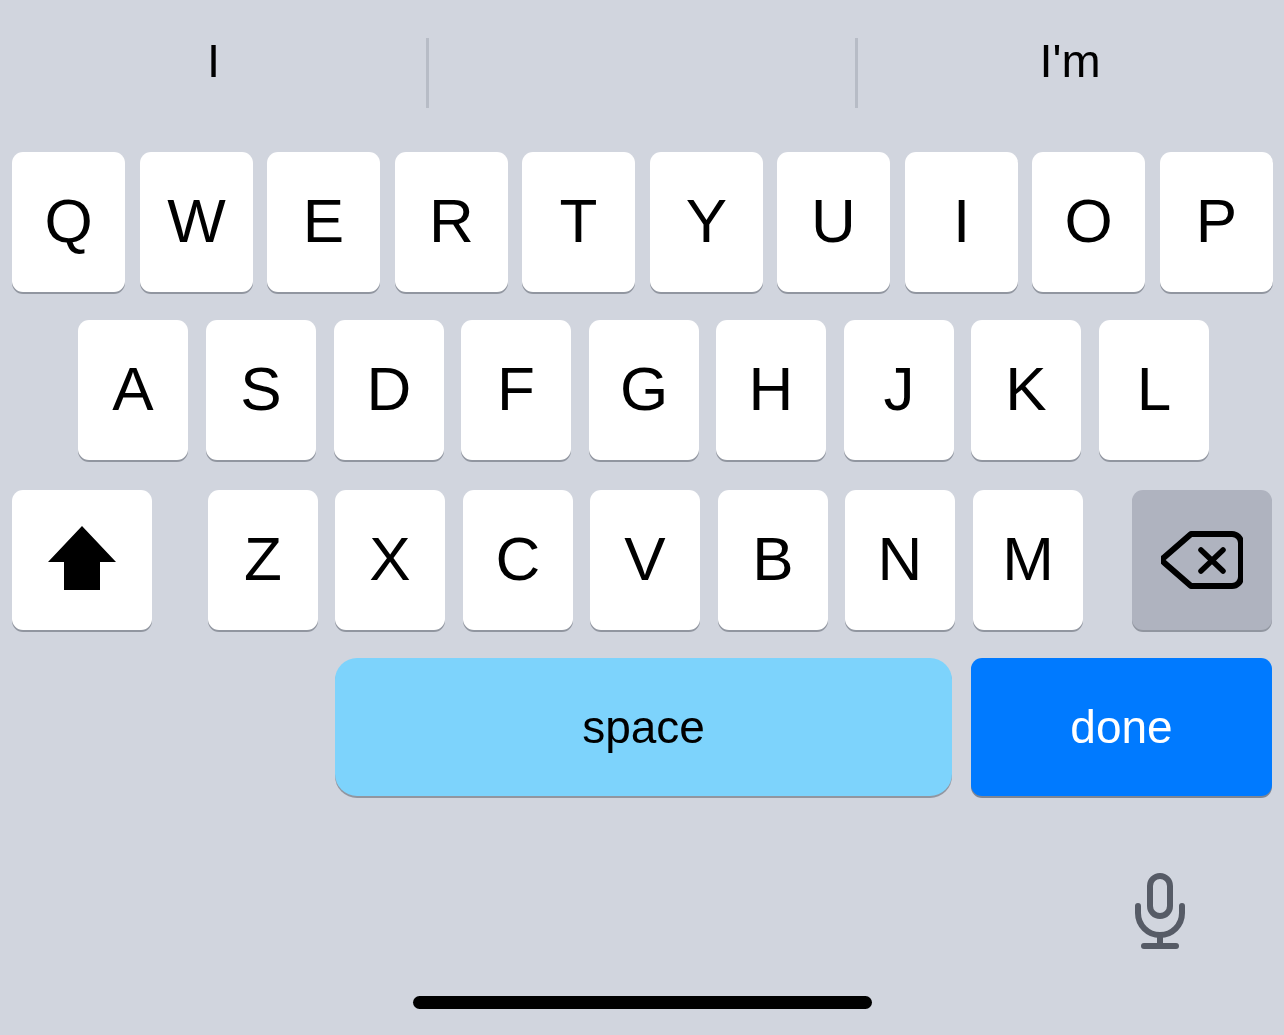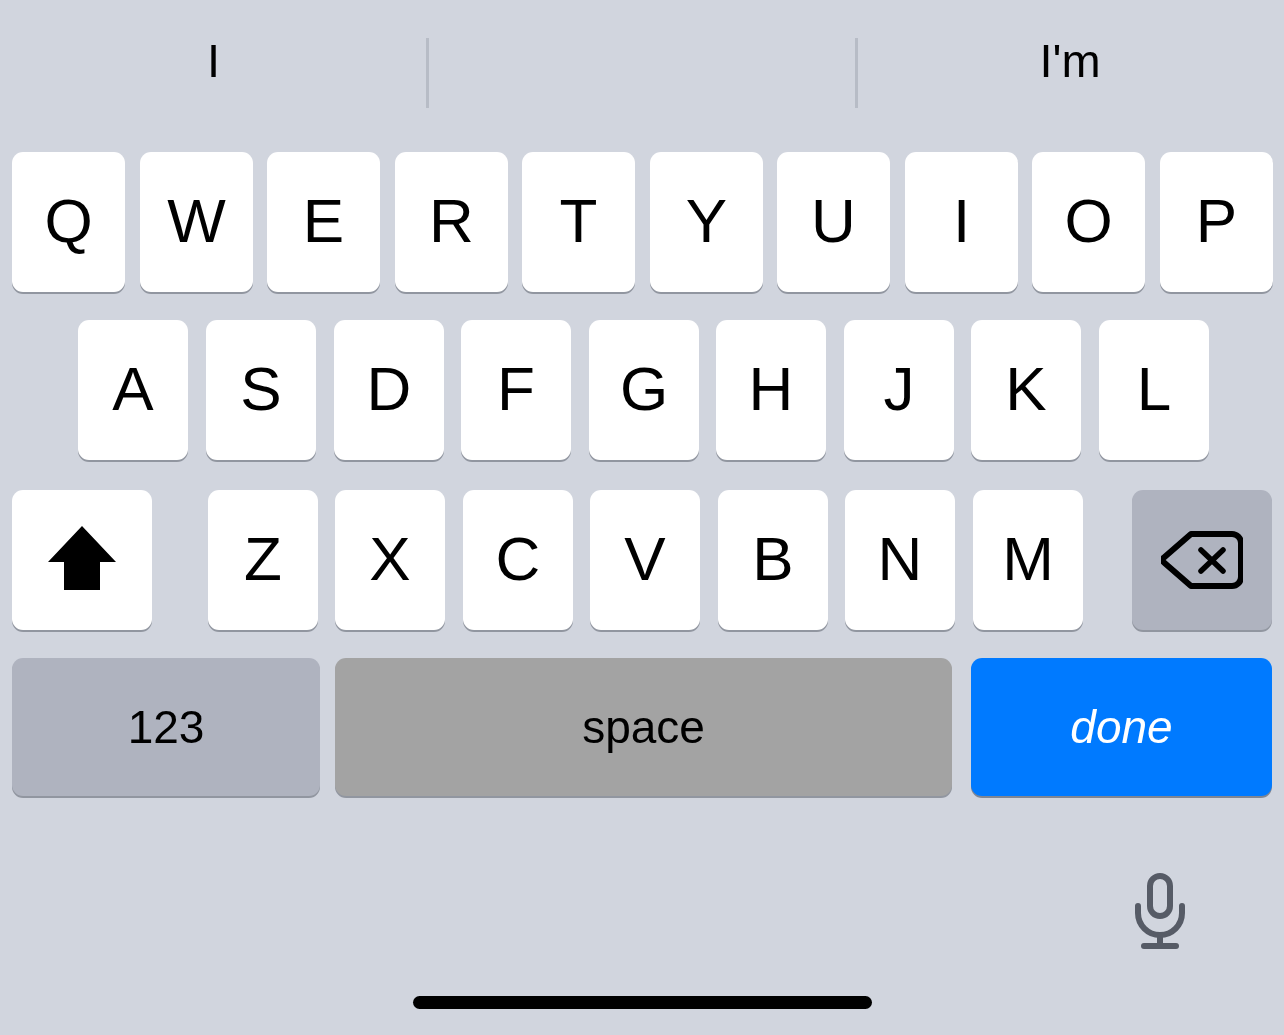--- a/index.html
+++ b/index.html
@@ -73,29 +73,29 @@
     font-weight: 400;
     line-height: 1;
     padding-bottom: 3px;
   }
   .key-gray {
     background: #afb3bf;
     box-shadow: 0 2px 0 rgba(92, 98, 110, 0.55);
     color: #000000;
   }
   .key-white-wide {
-    background: #a3a3a3;
+    background: #7dd3fc;
     box-shadow: 0 2px 0 rgba(92, 98, 110, 0.55);
     color: #000000;
+    border-radius: 22px;
   }
   .key-blue {
     background: #007aff;
     box-shadow: 0 2px 0 rgba(60, 70, 86, 0.55);
     color: #ffffff;
-    font-style: italic;
   }
   .key-label-num {
     font-size: 46px;
   }
   .key-label-word {
     font-size: 46px;
   }
 
   
   .shift-glyph {
@@ -196,21 +196,20 @@
   <div class="key key-gray" style="left:1132px; top:490px; width:140px; height:140px;">
     <span>
       <svg class="backspace-glyph" viewBox="0 0 82 62" xmlns="http://www.w3.org/2000/svg">
         <path d="M30 5 L71 5 A9 9 0 0 1 80 14 L80 48 A9 9 0 0 1 71 57 L30 57 L3 33.5 A3 3 0 0 1 3 28.5 Z" fill="none" stroke="#000000" stroke-width="6" stroke-linejoin="round"></path>
         <line x1="40" y1="21" x2="62" y2="42" stroke="#000000" stroke-width="5.5" stroke-linecap="round"></line>
         <line x1="62" y1="21" x2="40" y2="42" stroke="#000000" stroke-width="5.5" stroke-linecap="round"></line>
       </svg>
     </span>
   </div>
 
-  <div class="key key-gray key-label-num" style="left:12px; top:658px; width:308px; height:138px;">123</div>
 
   <div class="key key-white-wide key-label-word" style="left:335px; top:658px; width:617px; height:138px;">space</div>
 
   <div class="key key-blue key-label-word" style="left:971px; top:658px; width:301px; height:138px;">done</div>
 
   <div id="dictation-button">
     <span>
       <svg class="mic-glyph" viewBox="0 0 62 80" xmlns="http://www.w3.org/2000/svg">
         <rect x="21" y="4" width="20" height="40" rx="10" ry="10" fill="none" stroke="#565b66" stroke-width="6"></rect>
         <path d="M9 34 L9 41 A22 22 0 0 0 53 41 L53 34" fill="none" stroke="#565b66" stroke-width="6" stroke-linecap="round"></path>

